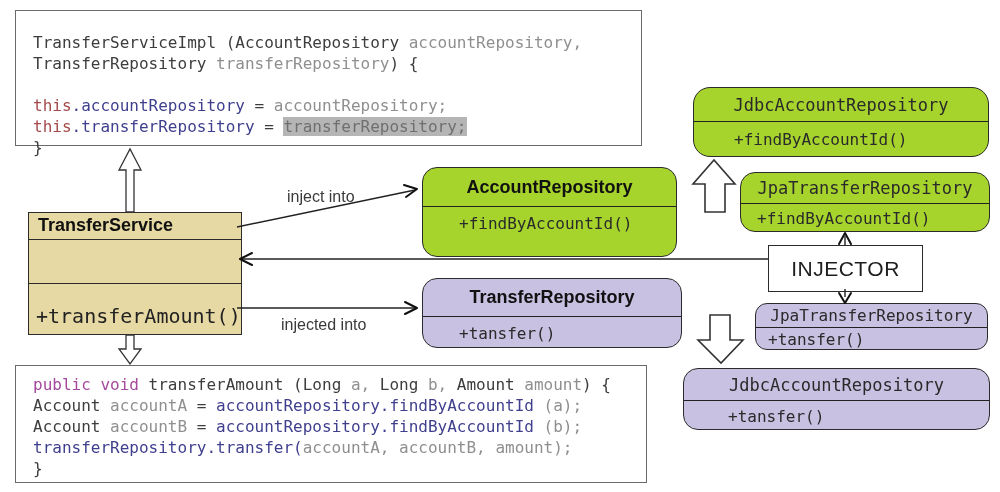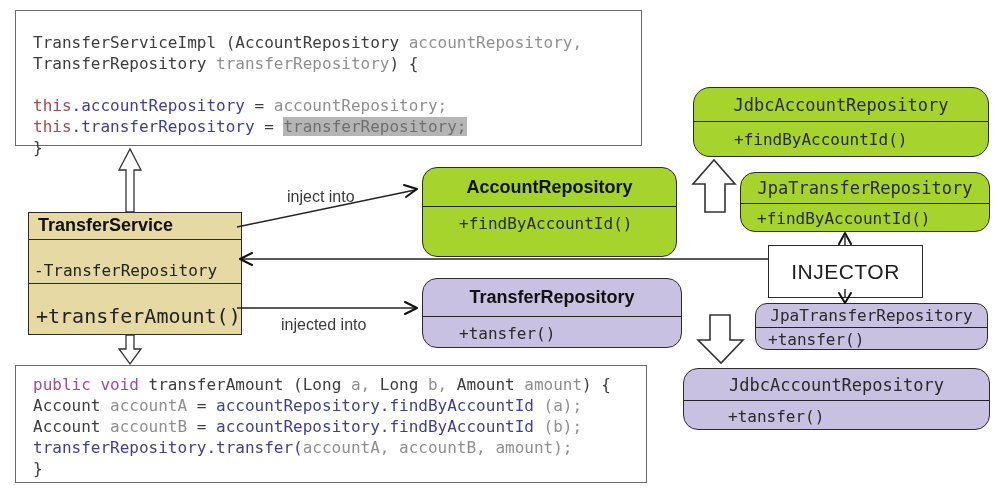--- a/index.html
+++ b/index.html
@@ -52,21 +52,21 @@
   .head{stroke:#111;stroke-width:2;fill:none;stroke-linecap:round;stroke-linejoin:round;}
   .hollow{fill:#ffffff;stroke:#333;stroke-width:1.6;stroke-linejoin:miter;}
 </style>
 </head>
 <body style="--green: #a6d42c; --purple: #c8c1e2; --tan: #e6d9a3; --highlight: #b5b5b5;">
 
 <div class="abs codebox" style="left:15px;top:10px;width:627px;height:136px;"><div class="code-line"><span class="c-plain">TransferServiceImpl (AccountRepository </span><span class="c-muted">accountRepository,</span></div><div class="code-line"><span class="c-plain">TransferRepository </span><span class="c-muted">transferRepository</span><span class="c-plain">) {</span></div><div class="code-line">&nbsp;</div><div class="code-line"><span class="c-kwthis">this</span><span class="c-member">.accountRepository</span><span class="c-plain"> = </span><span class="c-muted">accountRepository;</span></div><div class="code-line"><span class="c-kwthis">this</span><span class="c-member">.transferRepository</span><span class="c-plain"> = </span><span class="c-hl">transferRepository;</span></div><div class="code-line"><span class="c-plain">}</span></div></div>
 
 <div class="abs uml" style="left:28px;top:212px;width:214px;height:123px;">
   <div class="uml-title">TransferService</div>
-  <div class="uml-attrs"><br><span>-TransferRepository</span></div>
+  <div class="uml-attrs"><br></div>
   <div class="uml-methods">+transferAmount()</div>
 </div>
 
 <div class="abs rbox green" style="left:422px;top:167px;width:255px;height:90px;">
   <div class="rtitle bold" style="height:38px;">AccountRepository</div>
   <div class="rmethod" style="padding:7px 0 0 36px;">+findByAccountId()</div>
 </div>
 
 <div class="abs rbox purple" style="left:422px;top:278px;width:260px;height:70px;">
   <div class="rtitle bold" style="height:37px;">TransferRepository</div>
@@ -76,21 +76,21 @@
 <div class="abs rbox green" style="left:693px;top:87px;width:296px;height:70px;border-radius:17px;">
   <div class="rtitle mono" style="height:33px;">JdbcAccountRepository</div>
   <div class="rmethod" style="padding:8px 0 0 40px;">+findByAccountId()</div>
 </div>
 
 <div class="abs rbox green" style="left:740px;top:172px;width:250px;height:60px;">
   <div class="rtitle mono" style="height:30px;">JpaTransferRepository</div>
   <div class="rmethod" style="padding:5px 0 0 16px;">+findByAccountId()</div>
 </div>
 
-<div class="abs injector" style="left:768px;top:245px;width:155px;height:53px;">
+<div class="abs injector" style="left:768px;top:245px;width:155px;height:47px;">
   <span>INJECTOR</span>
 </div>
 
 <div class="abs rbox purple" style="left:755px;top:303px;width:233px;height:47px;border-radius:12px;">
   <div class="rtitle mono" style="height:23px;font-size:16px;">JpaTransferRepository</div>
   <div class="rmethod" style="padding:2px 0 0 12px;">+tansfer()</div>
 </div>
 
 <div class="abs rbox purple" style="left:683px;top:368px;width:307px;height:62px;">
   <div class="rtitle mono" style="height:31px;">JdbcAccountRepository</div>

